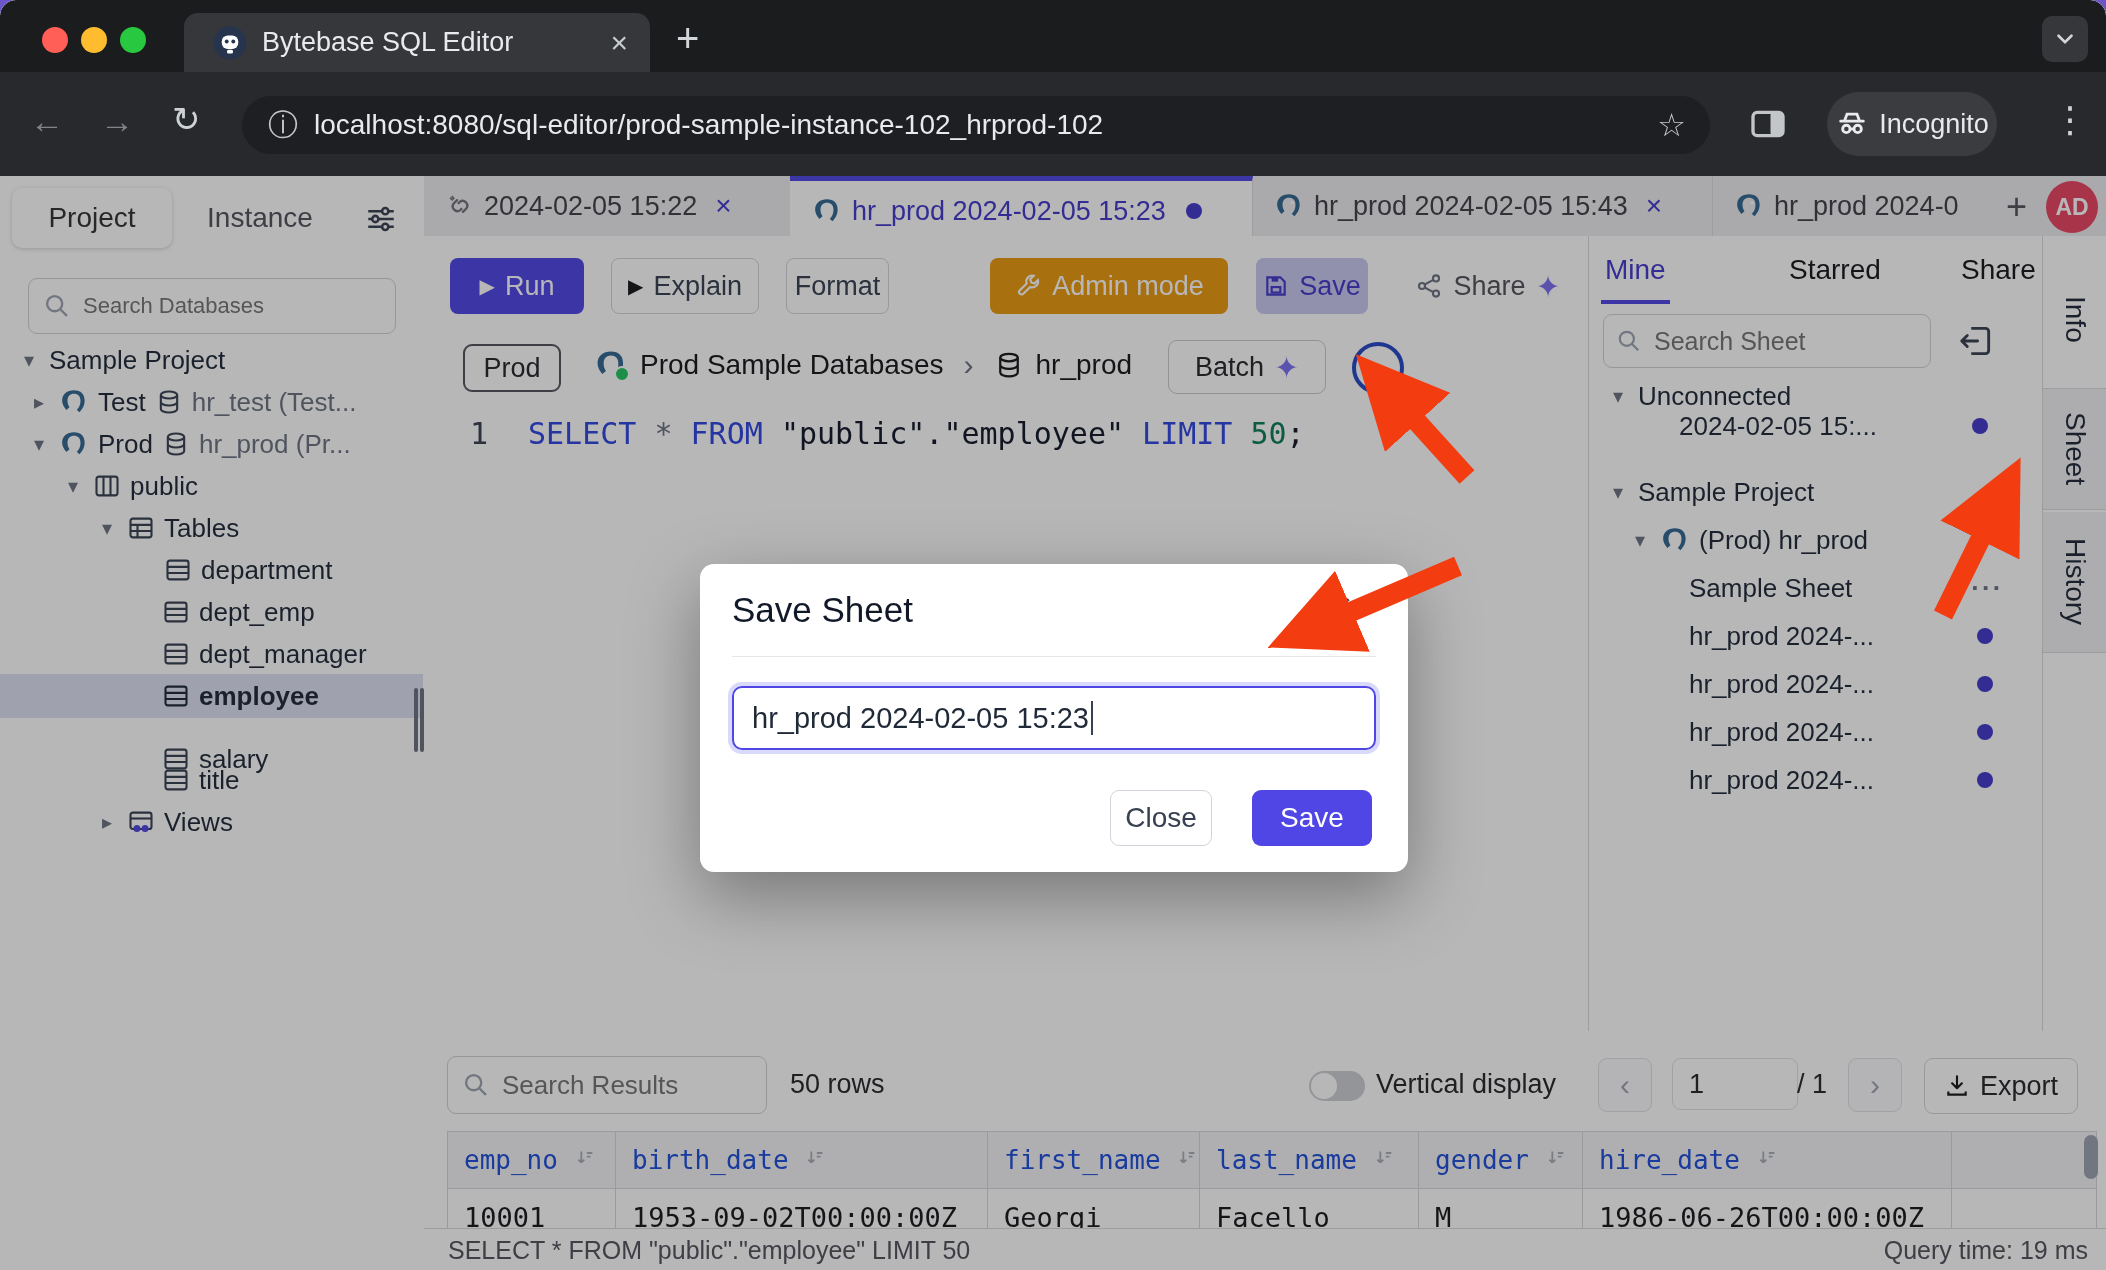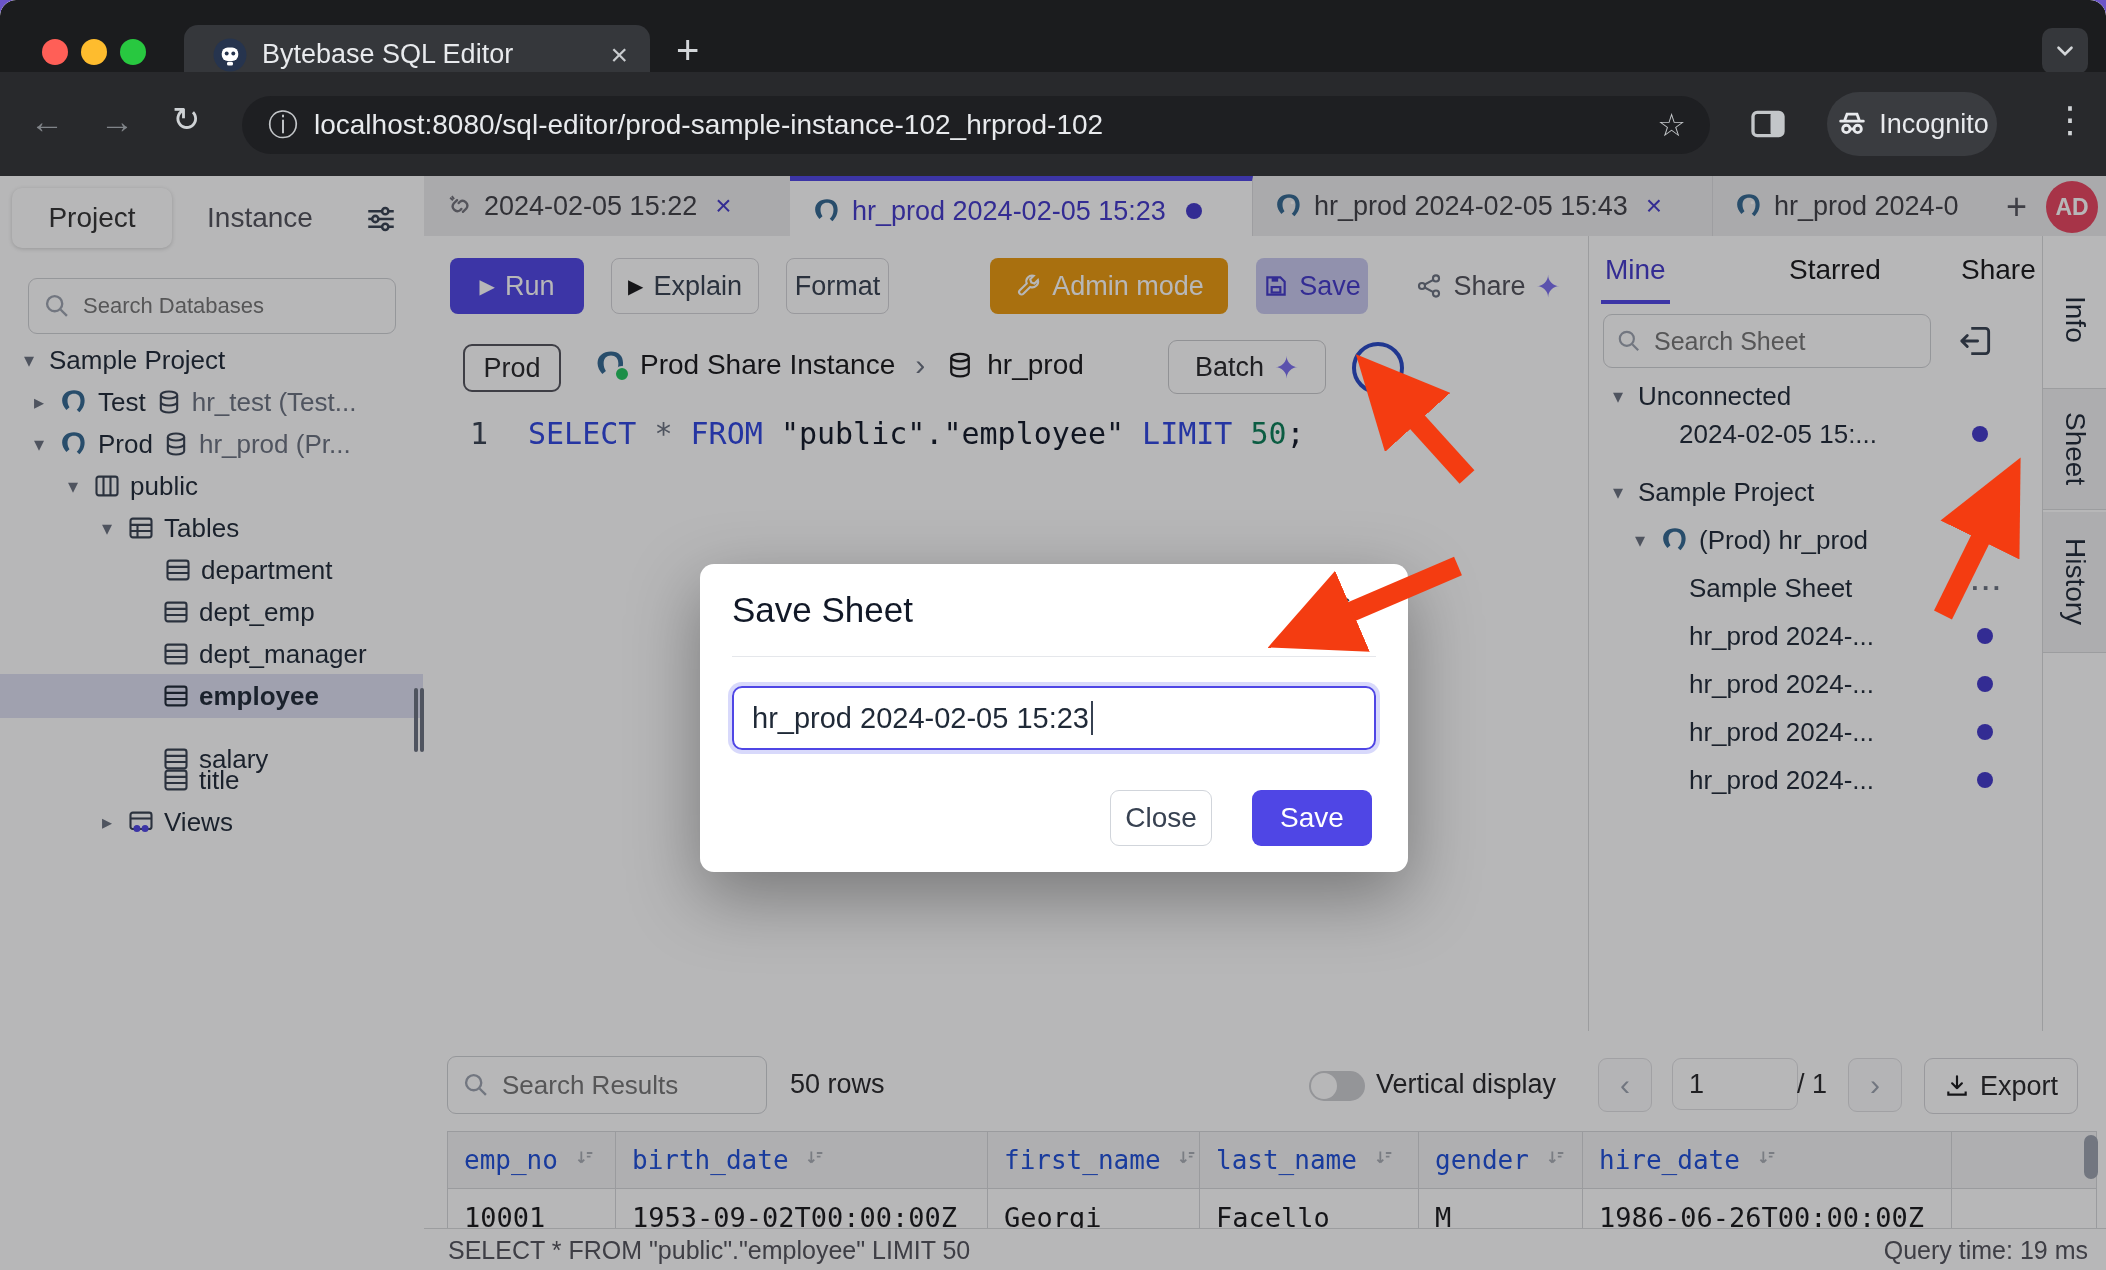--- a/index.html
+++ b/index.html
@@ -1,20 +1,20 @@
 <!DOCTYPE html>
 <html><head>
 <meta charset="utf-8">
 <style>
   html,body{margin:0;padding:0;background:#6b55c8;font-family:"Liberation Sans",sans-serif;}
   .screen{position:relative;width:2106px;height:1270px;overflow:hidden;border-radius:16px 16px 0 0;background:#fff;}
   .abs{position:absolute;}
   
   .chrome{position:absolute;left:0;top:0;width:2106px;height:176px;background:#1b1c1e;border-radius:16px 16px 0 0;}
-  .tabstrip{position:absolute;left:0;top:12px;width:2106px;height:59px;}
+  .tabstrip{position:absolute;left:0;top:0;width:2106px;height:59px;}
   .tl{position:absolute;top:27px;width:26px;height:26px;border-radius:50%;}
   .btab{position:absolute;left:184px;top:13px;width:466px;height:59px;background:#35373b;border-radius:14px 14px 0 0;display:flex;align-items:center;color:#e8eaed;font-size:27px;}
   .navbar{position:absolute;left:0;top:72px;width:2106px;height:104px;background:#28292c;}
   .navglyph{color:#9aa0a6;font-size:34px;line-height:1;}
   .urlbar{position:absolute;left:242px;top:24px;width:1468px;height:58px;background:#1e1f22;border-radius:29px;display:flex;align-items:center;color:#e8eaed;font-size:28px;}
   .incog{position:absolute;left:1827px;top:20px;width:170px;height:64px;background:#3a3c40;border-radius:32px;display:flex;align-items:center;justify-content:center;gap:10px;color:#e8eaed;font-size:27px;}
   .chevbtn{position:absolute;left:2042px;top:16px;width:46px;height:46px;background:#35373b;border-radius:10px;display:flex;align-items:center;justify-content:center;}
   
   .app{position:absolute;left:0;top:176px;width:2106px;height:1094px;background:#fff;}
   .sidebar{position:absolute;left:0;top:0;width:424px;height:1094px;background:#fff;border-right:1px solid #d9dadc;}
@@ -311,21 +311,21 @@
           <span>Prod</span>
         </div>
       <div class="abs" style="left:170px;top:112px;display:flex;align-items:center;gap:12px;font-size:28px;color:#18181b">
         <span style="position:relative;display:inline-flex">
           <svg width="34" height="34" viewBox="0 0 24 24">
               <path fill="#336791" d="M12 2.5c5.5 0 8.5 3.2 8.5 8.3 0 4.3-2.1 7.4-4.2 9.4l-2.1-2c1.6-1.6 3-3.6 3-7.2 0-3.7-2.1-5.7-5.2-5.7S6.8 7.3 6.8 11c0 2.1.6 3.7 1.6 5.2l-2.5 2.1c-2-2.1-3.4-4.8-3.4-7.5 0-5.1 4-8.3 9.5-8.3z"></path>
               <circle cx="14.6" cy="9.3" r="1.3" fill="#fff"></circle>
             </svg>
           <span style="position:absolute;right:-2px;bottom:0;width:12px;height:12px;border-radius:50%;background:#22c55e;border:2px solid #fff"></span>
         </span>
-        <span>Prod Share Instance</span>
+        <span>Prod Sample Databases</span>
         <span class="muted" style="font-size:30px;margin:0 8px">›</span>
         <svg width="30" height="30" viewBox="0 0 24 24">
             <ellipse cx="12" cy="6" rx="7" ry="3" fill="none" stroke="#18181b" stroke-width="1.8"></ellipse>
             <path d="M5 6v12c0 1.7 3.1 3 7 3s7-1.3 7-3V6M5 12c0 1.7 3.1 3 7 3s7-1.3 7-3" fill="none" stroke="#18181b" stroke-width="1.8"></path>
           </svg>
         <span>hr_prod</span>
       </div>
       <div class="abs" style="left:744px;top:104px;width:156px;height:52px;border:1px solid #c9cacd;border-radius:9px;background:#fff;display:flex;align-items:center;justify-content:center;gap:10px;font-size:27px;color:#27272a">
         <span>Batch</span>
         <span style="color:#7c6ff0;font-family:'DejaVu Sans',sans-serif;font-size:30px">✦</span>
@@ -363,21 +363,21 @@
       </div>
       <svg class="abs" style="left:368px;top:86px" width="38" height="38" viewBox="0 0 24 24">
           <path d="M9 4h9a2 2 0 0 1 2 2v12a2 2 0 0 1-2 2h-9" fill="none" stroke="#374151" stroke-width="1.8"></path>
           <path d="M13 12H3m0 0 3.5-3.5M3 12l3.5 3.5" fill="none" stroke="#374151" stroke-width="1.8" stroke-linecap="round"></path>
         </svg>
 
       <div class="rrow" style="left:18px;top:138px">
         <span class="caret">▾</span>
         <span>Unconnected</span>
       </div>
-      <div class="rrow" style="left:90px;top:176px">
+      <div class="rrow" style="left:90px;top:168px">
         <span>2024-02-05 15:...</span>
         <span class="pdot" style="margin-left:86px"></span>
       </div>
       <div class="rrow" style="left:18px;top:234px">
         <span class="caret">▾</span>
         <span>Sample Project</span>
       </div>
       <div class="rrow" style="left:40px;top:282px">
         <span class="caret">▾</span>
         <svg width="30" height="30" viewBox="0 0 24 24">

